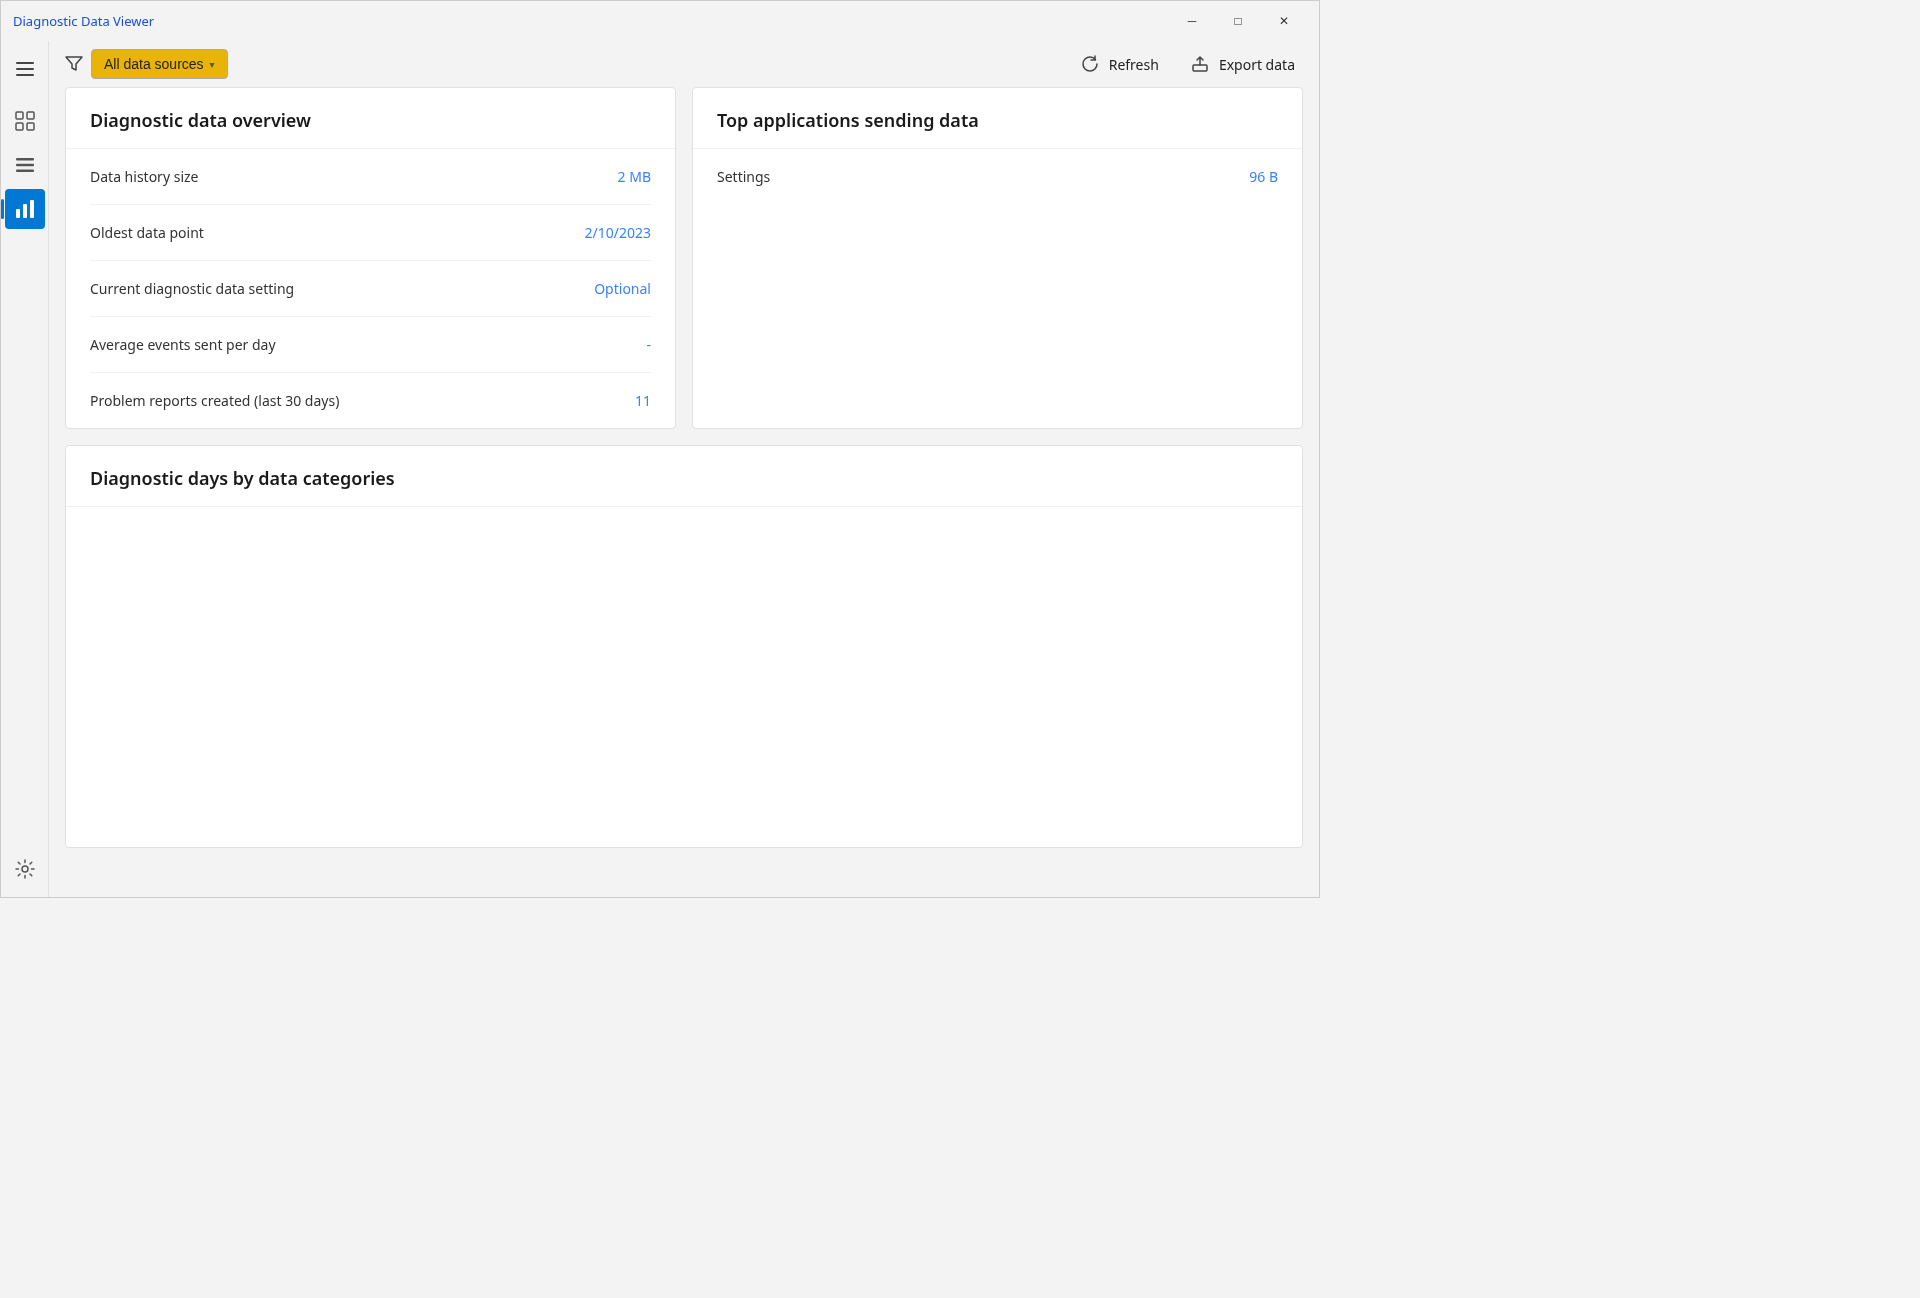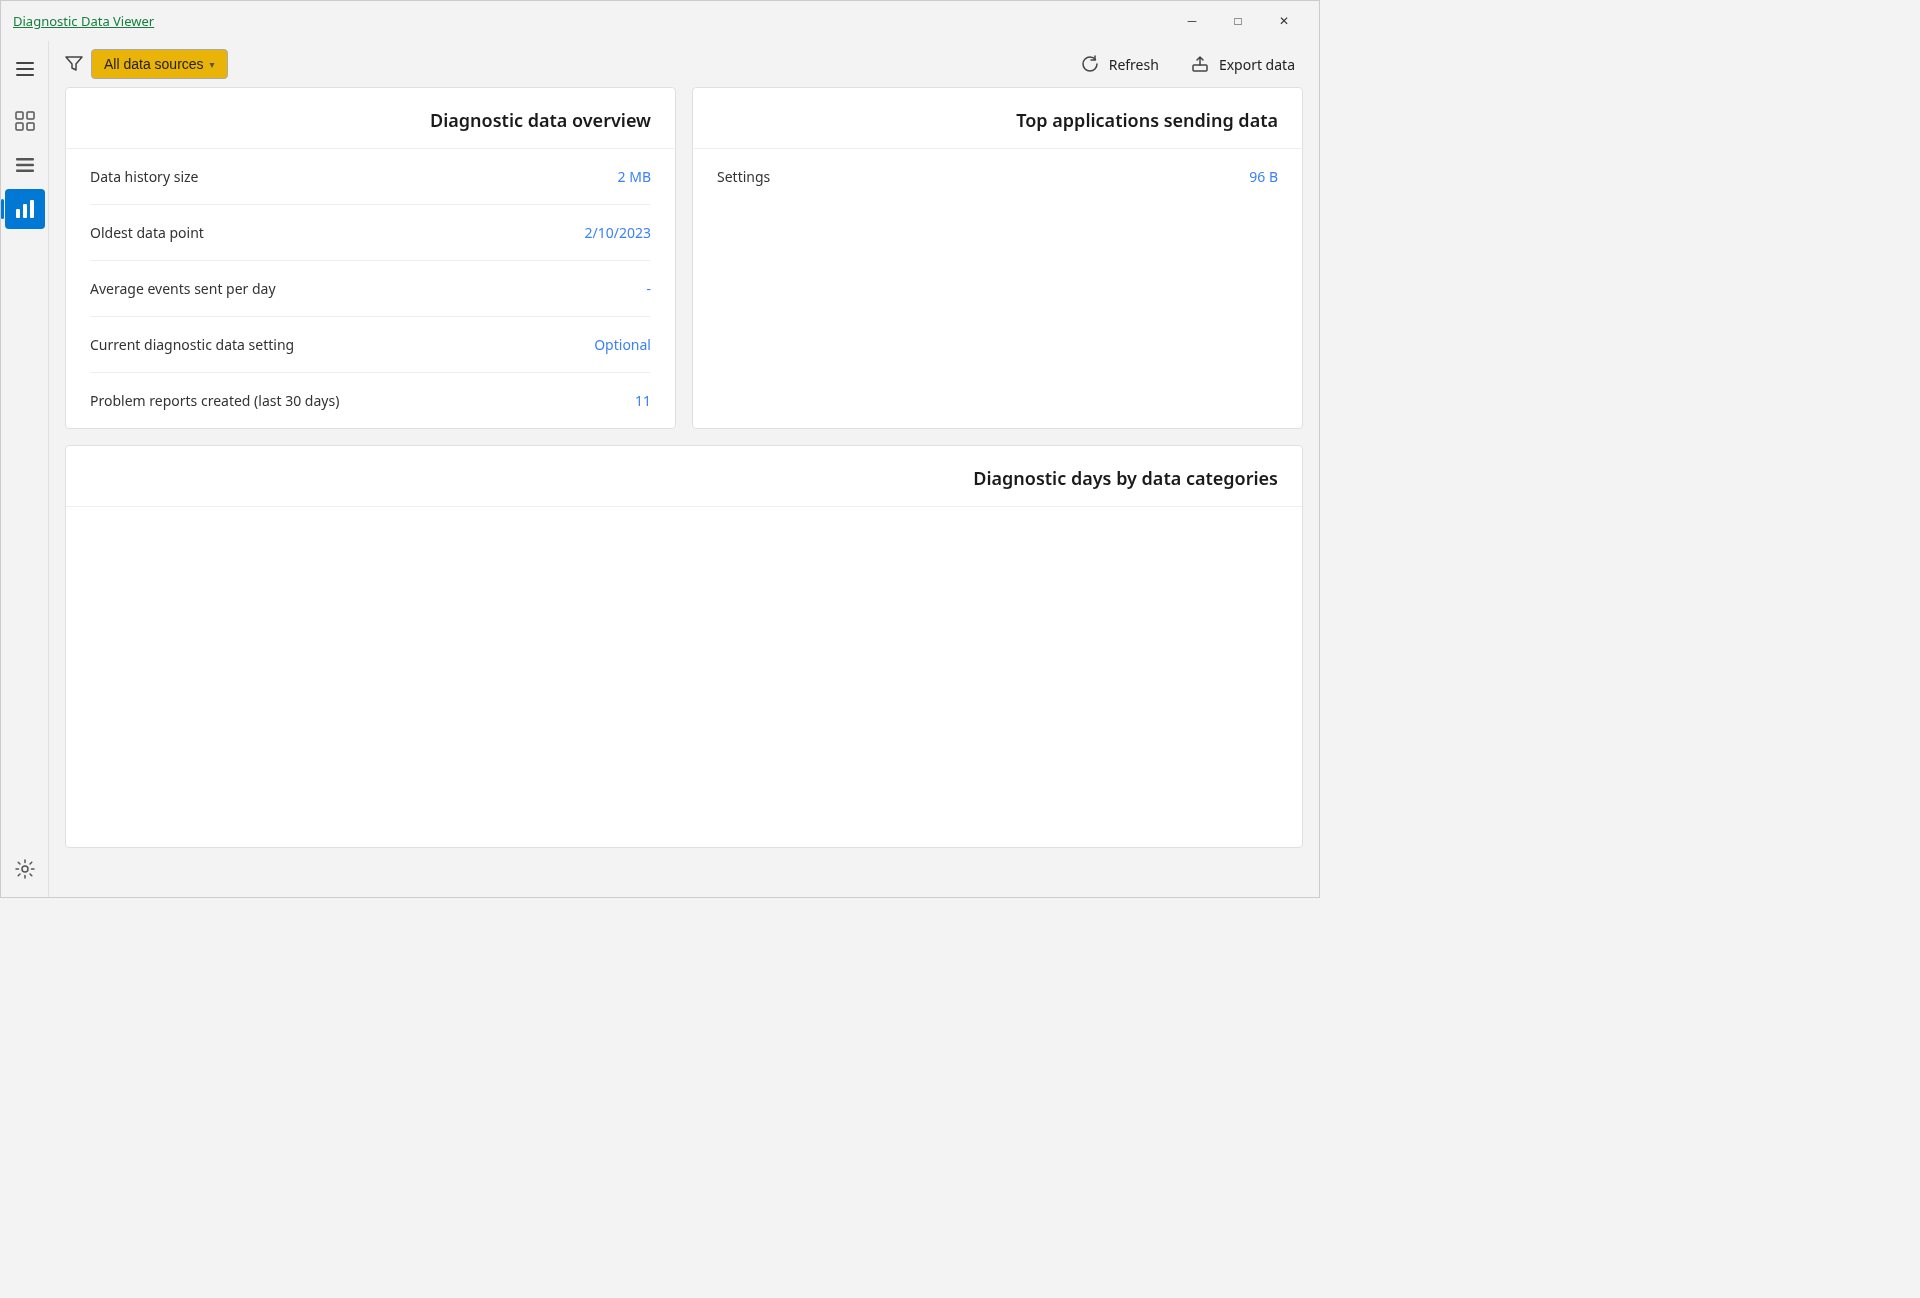--- a/index.html
+++ b/index.html
@@ -24,22 +24,21 @@
       height: 40px;
       flex-shrink: 0;
     }
     .title-bar-left {
       display: flex;
       align-items: center;
       gap: 8px;
     }
     .title-text {
       font-size: 13px;
-      color: #15803d;
-      text-decoration: underline;
+      color: #1d4ed8;
     }
     .window-controls {
       display: flex;
       gap: 0;
     }
     .win-btn {
       width: 46px;
       height: 32px;
       border: none;
       background: transparent;
@@ -185,21 +184,20 @@
     }
 
     
     .panels-area {
       flex: 1;
       overflow-y: auto;
       padding: 0 16px 16px 16px;
       display: flex;
       flex-direction: column;
       gap: 16px;
-      text-align: right;
     }
     .top-panels {
       display: flex;
       gap: 16px;
     }
     .panel {
       background: white;
       border-radius: 4px;
       border: 1px solid #e0e0e0;
       overflow: hidden;
@@ -365,26 +363,26 @@
 
             <div class="data-row">
               <span class="data-label">Data history size</span>
               <span class="data-value">2 MB</span>
             </div>
             <div class="data-row">
               <span class="data-label">Oldest data point</span>
               <span class="data-value">2/10/2023</span>
             </div>
             <div class="data-row">
+              <span class="data-label">Current diagnostic data setting</span>
+              <span class="data-value">Optional</span>
+            </div>
+            <div class="data-row">
               <span class="data-label">Average events sent per day</span>
               <span class="data-value">-</span>
-            </div>
-            <div class="data-row">
-              <span class="data-label">Current diagnostic data setting</span>
-              <span class="data-value">Optional</span>
             </div>
             <div class="data-row">
               <span class="data-label">Problem reports created (last 30 days)</span>
               <span class="data-value">11</span>
             </div>
 
           </div>
         </div>
 
         <div class="panel panel-right">

